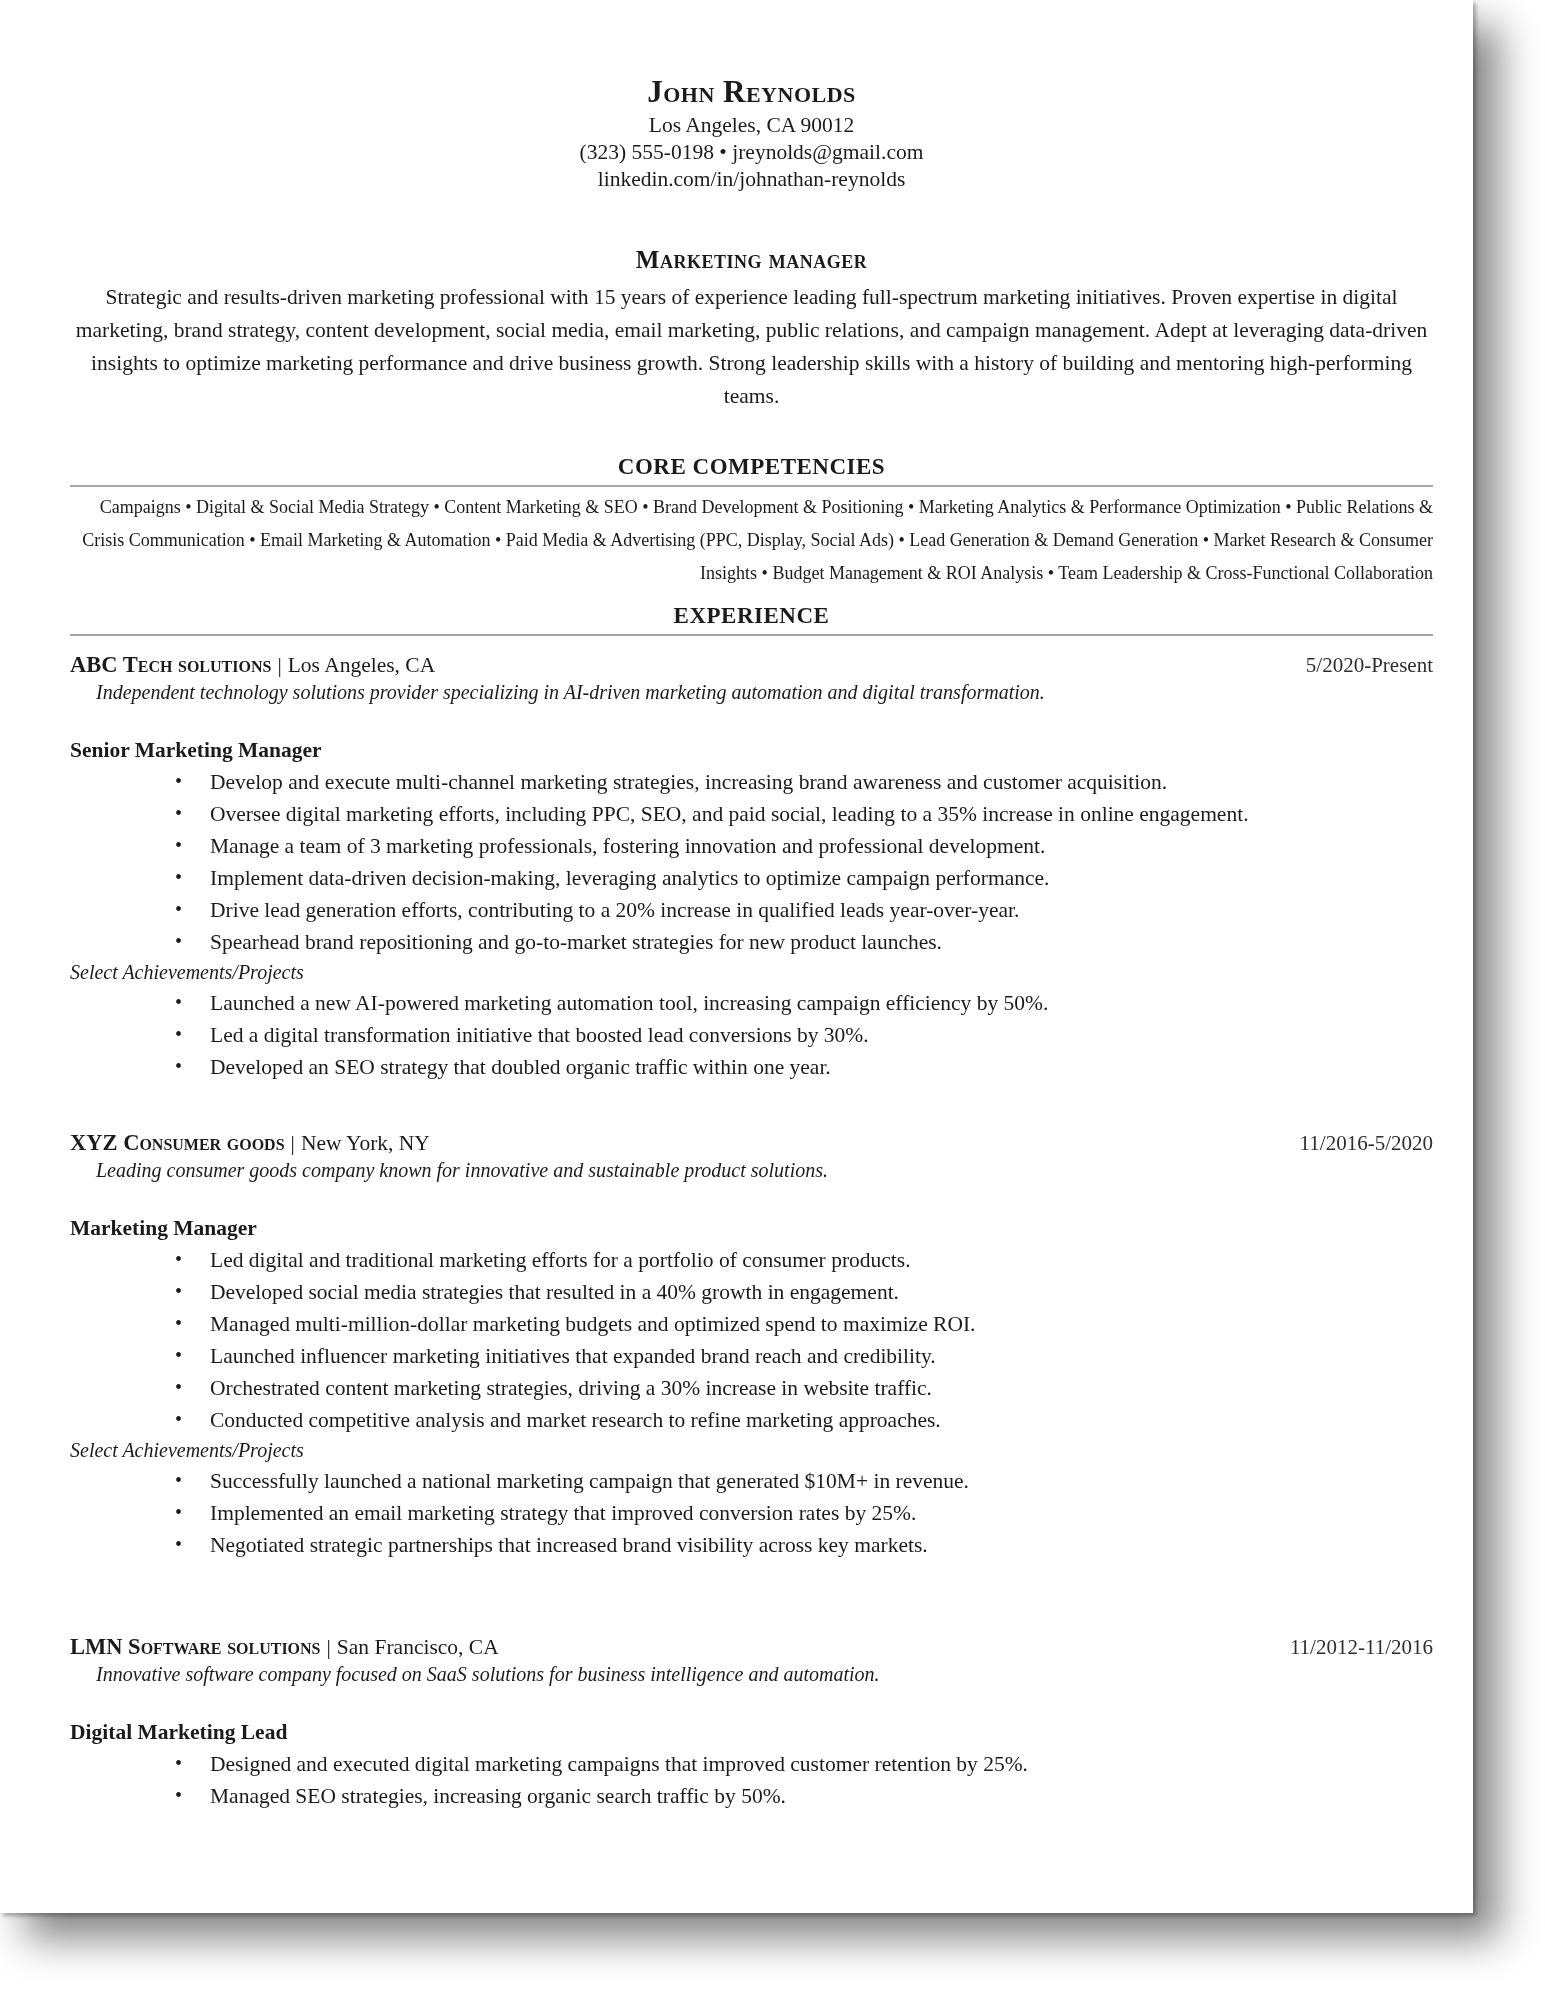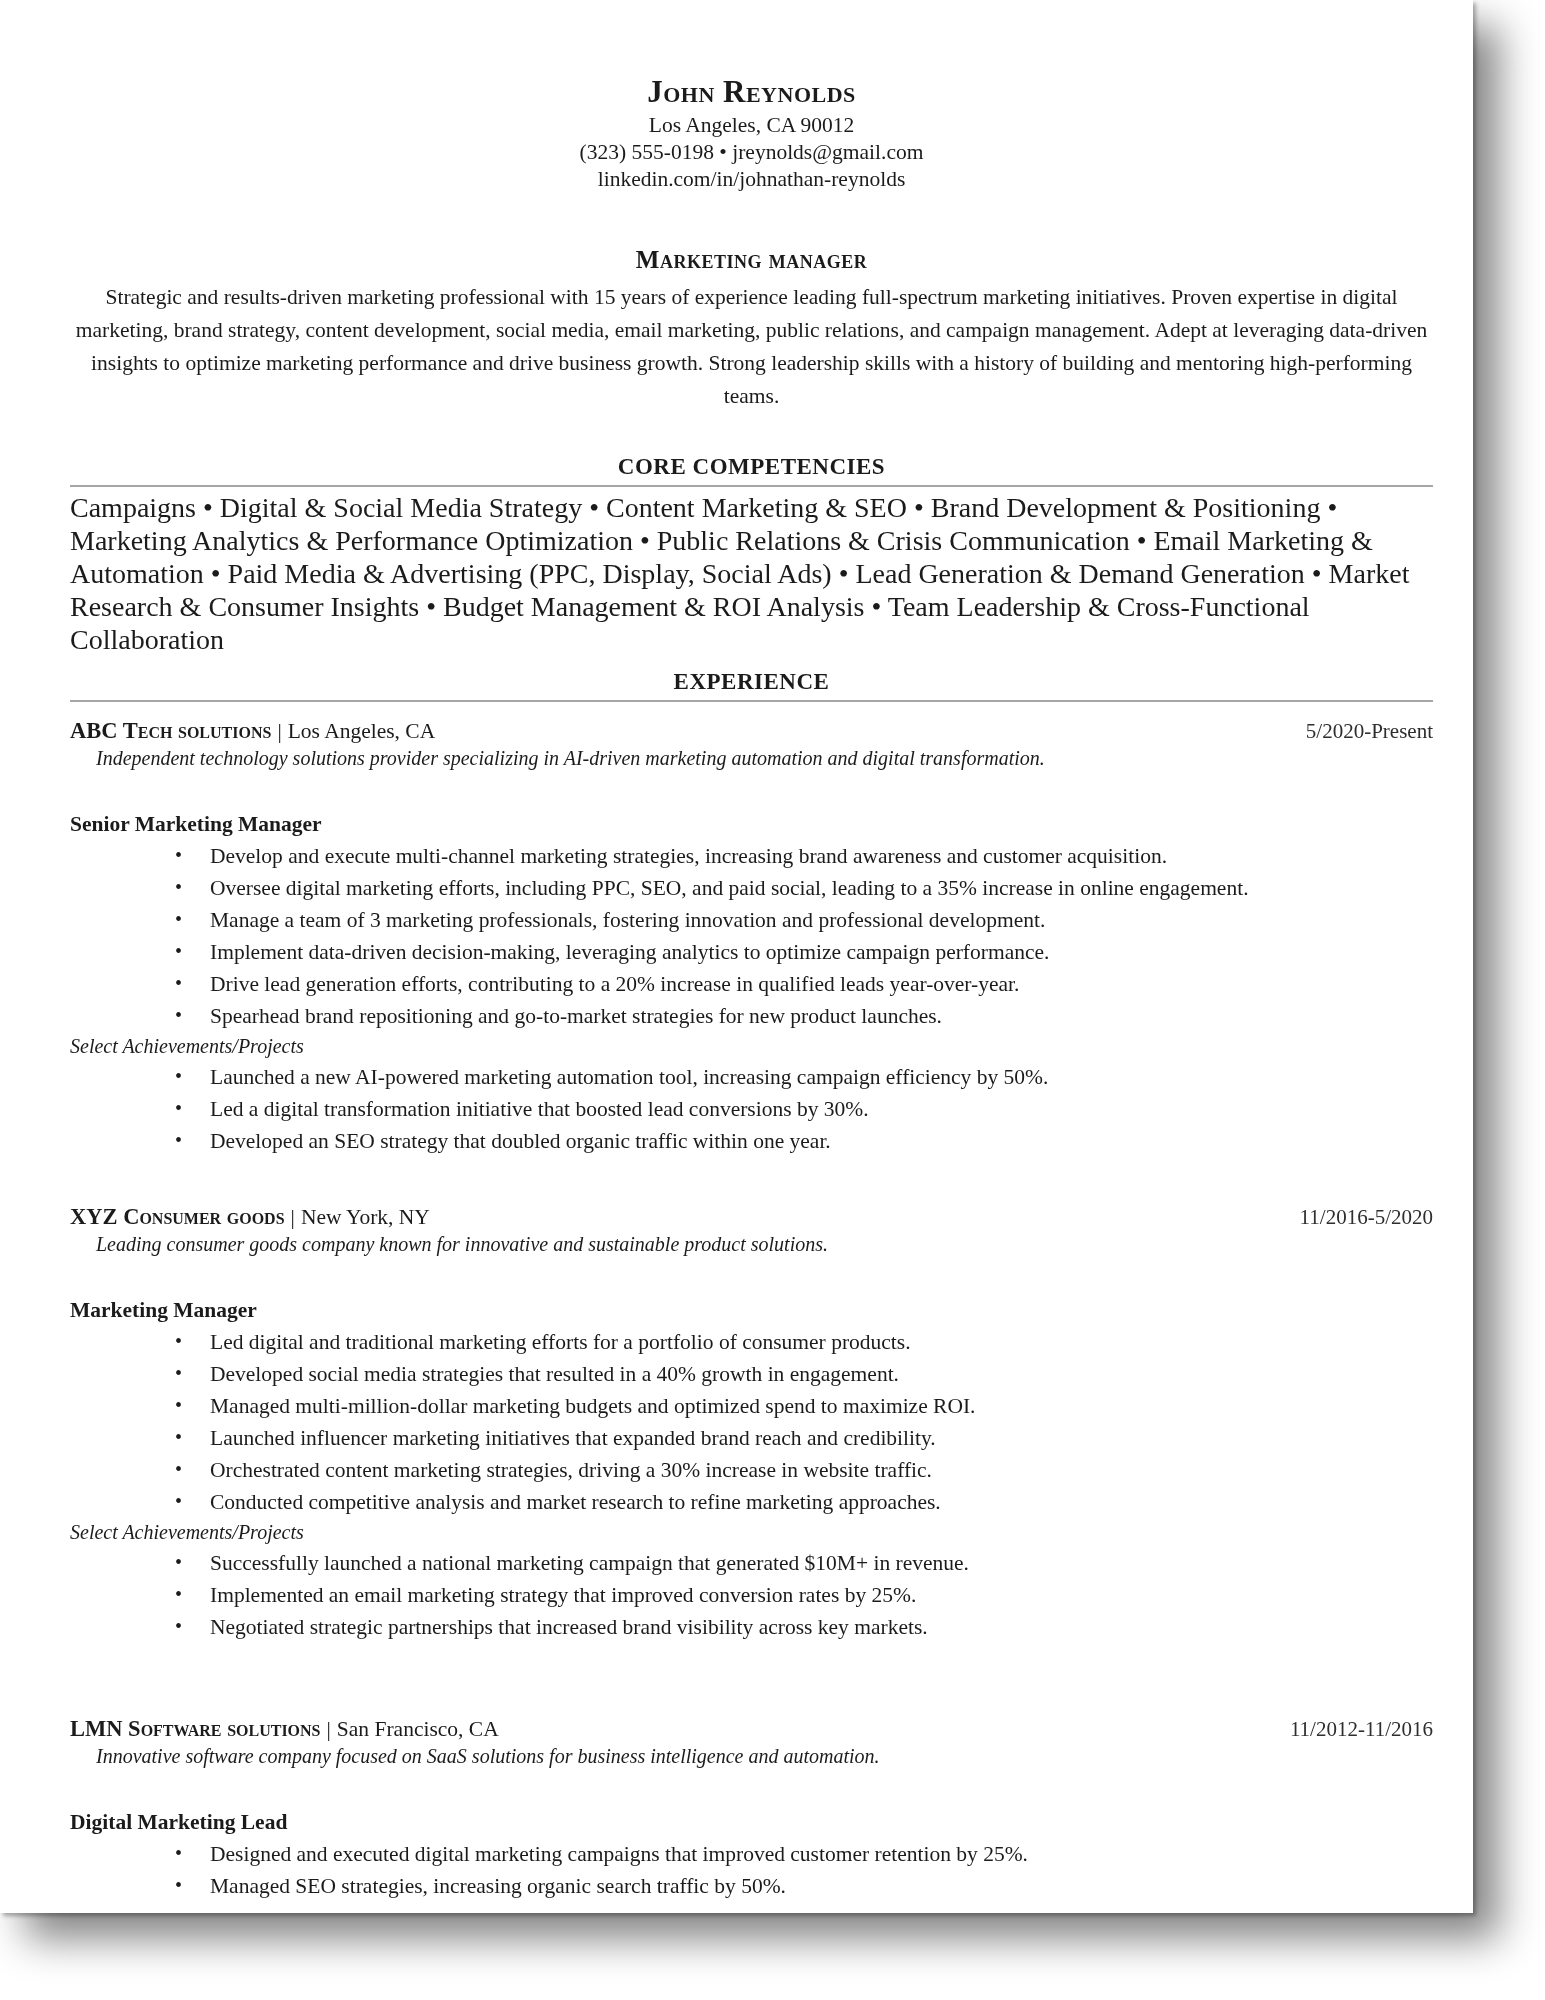--- a/index.html
+++ b/index.html
@@ -66,22 +66,22 @@
   }
   .sec-heading.cc { margin-top: 40px; }
   .sec-heading.exp { margin-top: 12px; }
   .rule {
     border: none;
     border-top: 2px solid #a6a6a6;
     margin: 4px 0 0 0;
   }
   .competencies {
     margin-top: 4px;
-    text-align: left;
-    font-size: 28px;
+    text-align: right;
+    font-size: 18px;
     line-height: 33px;
   }
   
   .job-header {
     display: flex;
     justify-content: space-between;
     align-items: baseline;
     margin-top: 15px;
     font-size: 21.5px;
     line-height: 28px;
@@ -96,21 +96,21 @@
   .pipe { font-weight: normal; padding: 0 6px; color: #222; }
   .job-loc { font-weight: normal; }
   .job-dates { font-size: 21px; color: #2e2e2e; white-space: nowrap; }
   .job-desc {
     font-style: italic;
     font-size: 20px;
     line-height: 26px;
     margin-left: 26px;
   }
   .role {
-    margin-top: 40px;
+    margin-top: 32px;
     font-weight: bold;
     font-size: 21.5px;
     line-height: 27px;
   }
   ul.bullets {
     margin: 2px 0 0 0;
     padding: 0 0 0 140px;
     list-style: none;
   }
   ul.bullets li {

